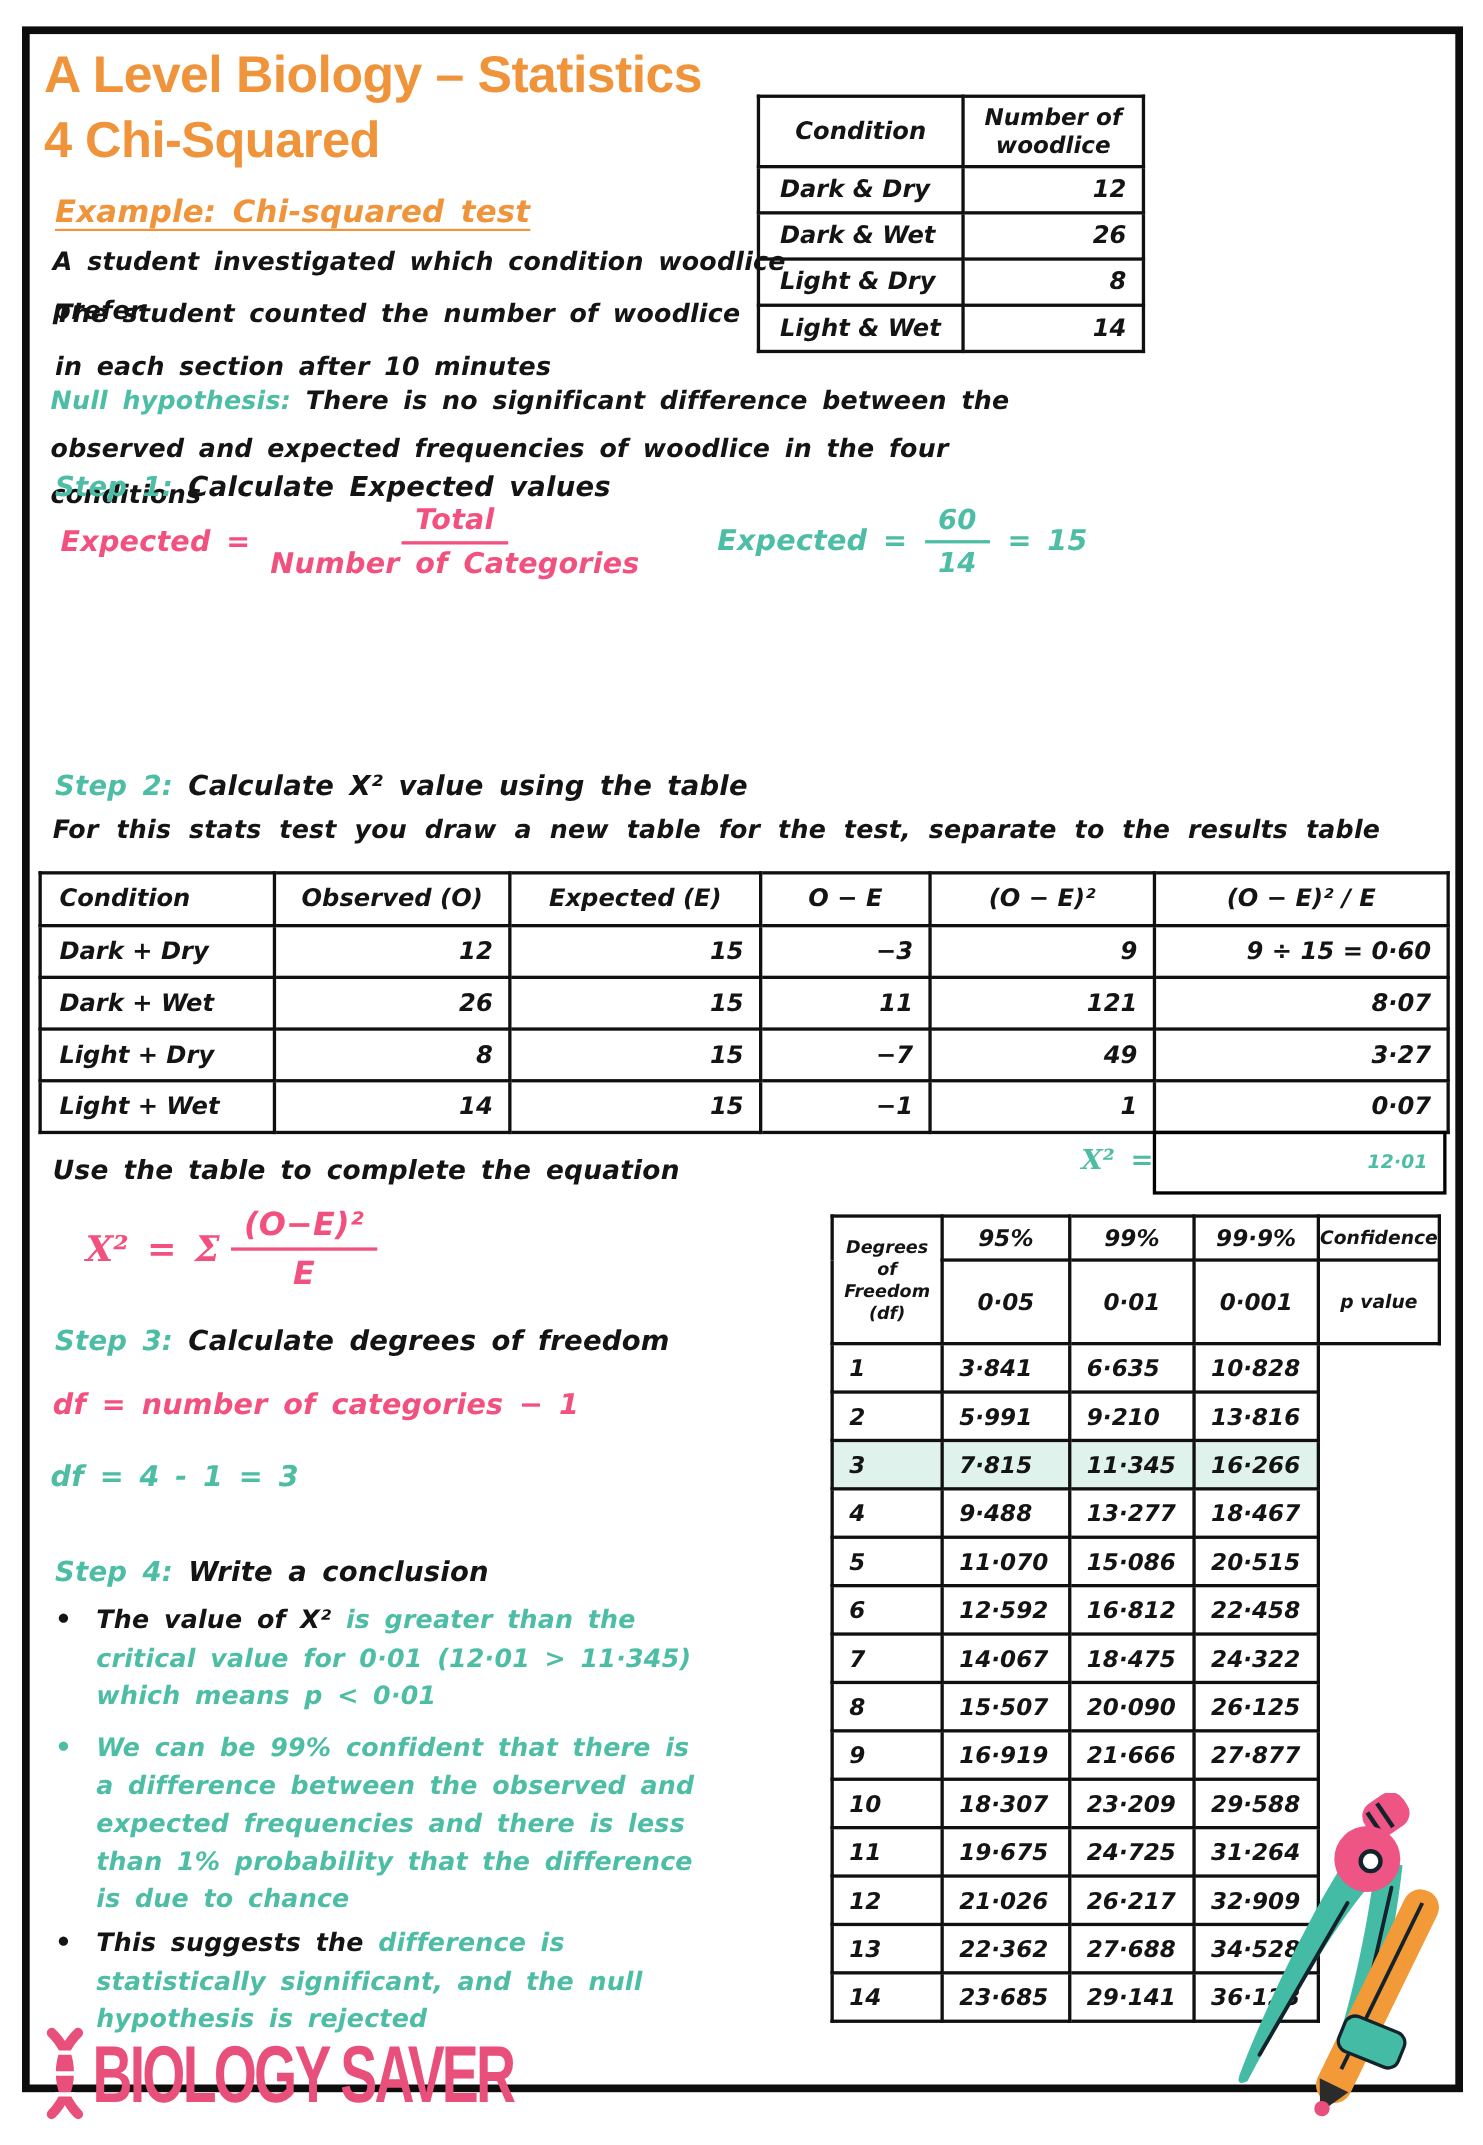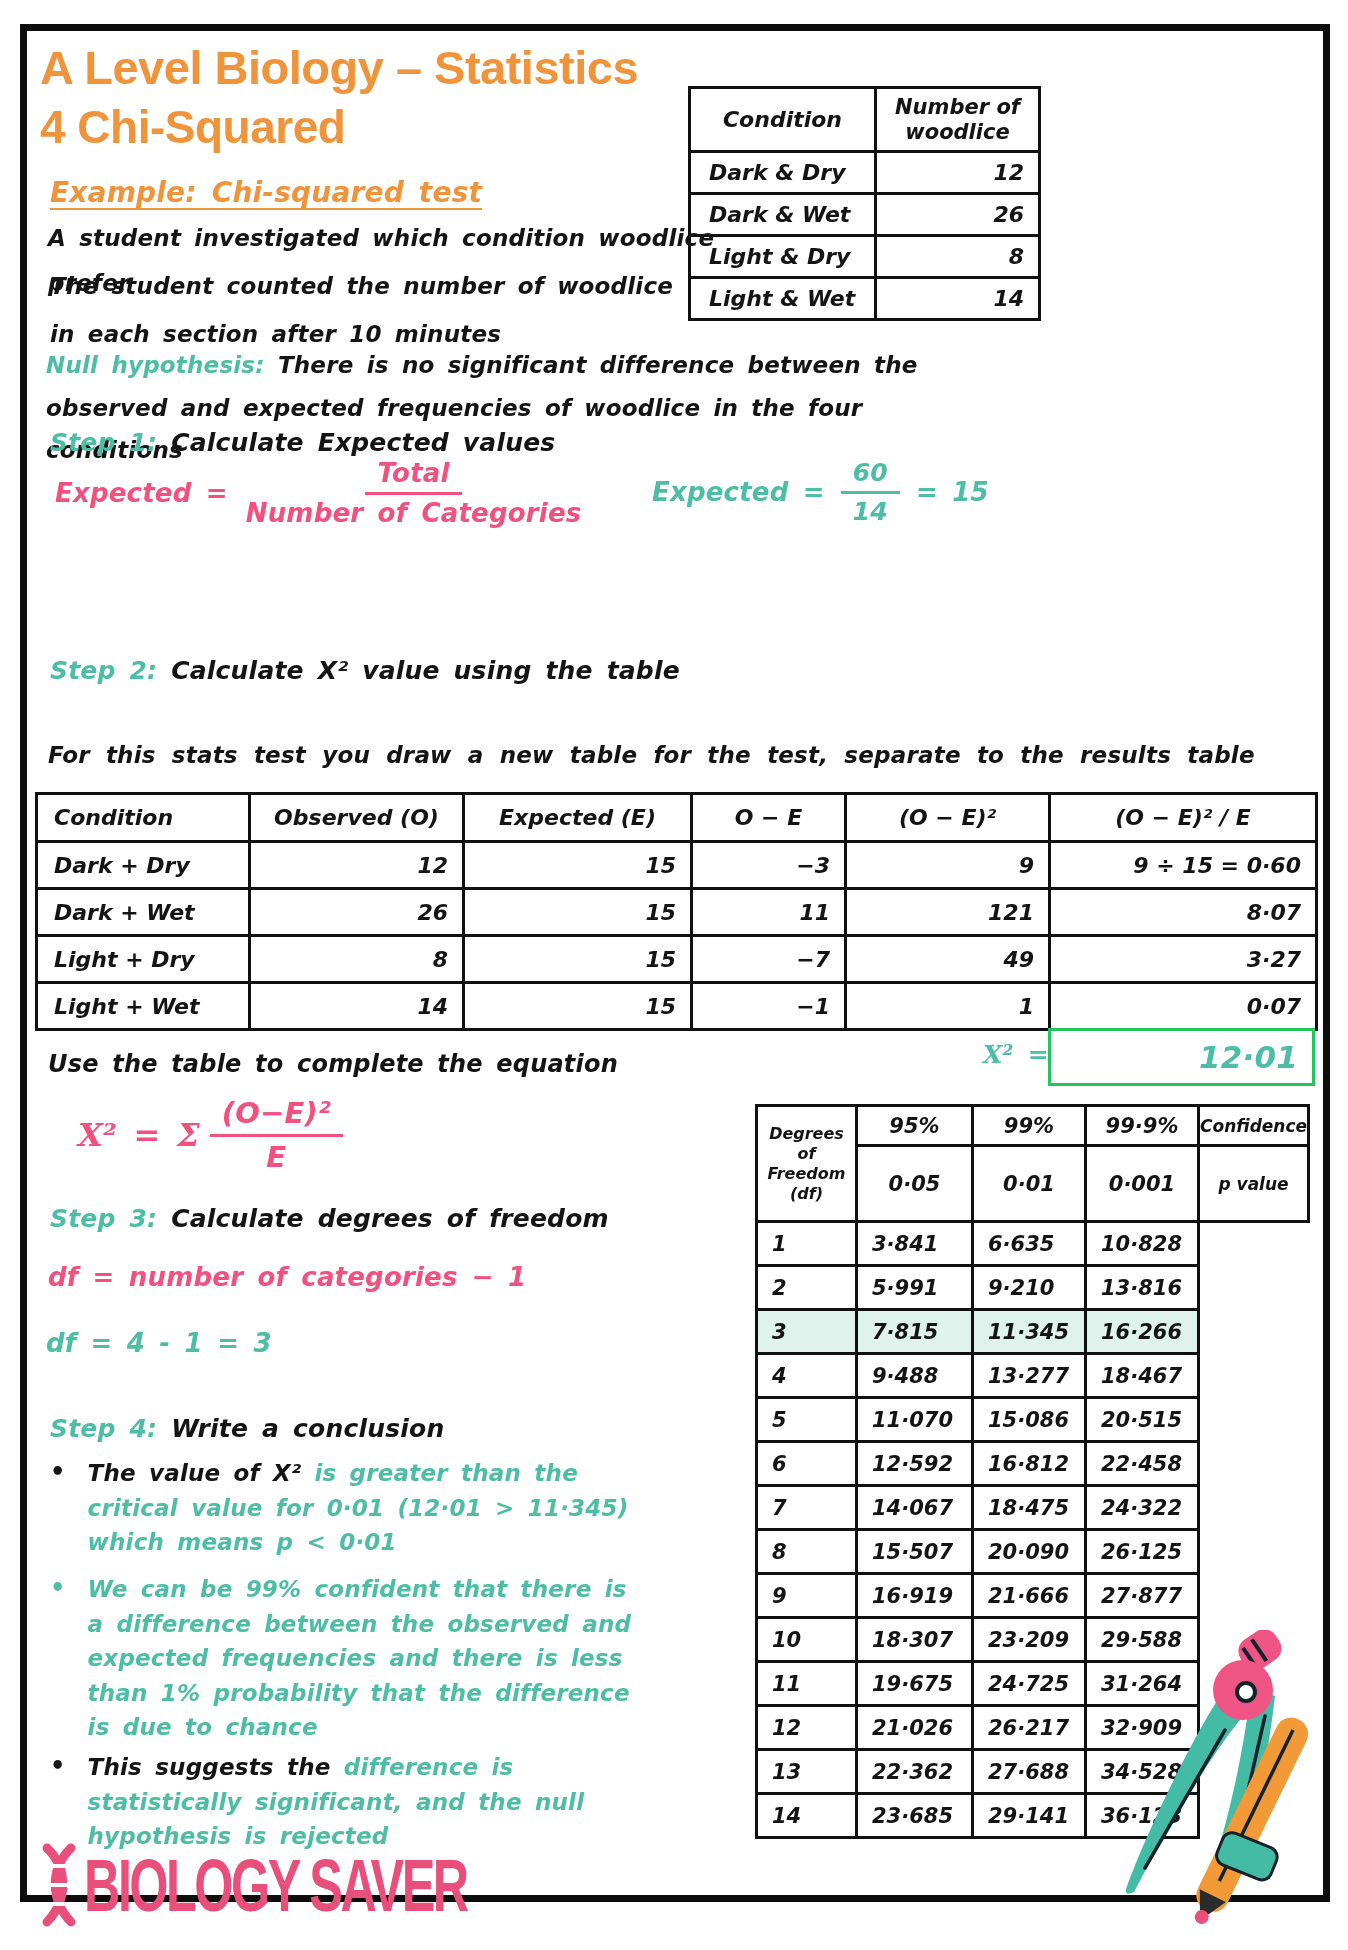--- a/index.html
+++ b/index.html
@@ -38,41 +38,41 @@
   .results .c-num{text-align:right;padding-right:14px;}
   .results th.h2{font-size:21px;line-height:1.15;}
 
   .ex-head{left:50px;top:176px;font-size:28px;color:var(--orange);text-decoration:underline;text-underline-offset:6px;}
   .body-text{font-size:23px;line-height:1.95;}
   .p1{left:48px;top:216px;width:680px;}
   .p2{left:50px;top:262px;width:660px;line-height:2.1;}
   .nullp{left:46px;top:344px;width:930px;line-height:1.85;}
   .steph{font-size:25px;}
   .s1{left:50px;top:428px;}
-  .s2{left:50px;top:656px;}
+  .s2{left:50px;top:700px;}
   .s3{left:50px;top:1204px;}
   .s4{left:50px;top:1414px;}
 
   .frac{display:inline-flex;flex-direction:column;align-items:center;vertical-align:middle;}
   .frac .num{padding:0 12px 4px;border-bottom:3px solid currentColor;}
   .frac .den{padding-top:3px;}
   .formula-pink{left:55px;top:458px;display:flex;align-items:center;gap:18px;font-size:26px;color:var(--pink);}
   .formula-teal{left:652px;top:458px;display:flex;align-items:center;gap:16px;font-size:26px;color:var(--teal);}
   .formula-teal .frac{font-size:25px;}
 
   .note-line{left:48px;top:742px;font-size:23px;white-space:nowrap;word-spacing:8px;}
 
   .chi{left:35px;top:792px;table-layout:fixed;}
   .chi th{height:48px;font-size:22px;}
   .chi td{height:47px;font-size:22px;}
   .chi .l{text-align:left;padding-left:16px;}
   .chi .r{text-align:right;padding-right:14px;}
-  .x2box{left:1048px;top:1028px;width:267px;height:58px;border:3px solid #22c55e;
+  .x2box{left:1048px;top:1028px;width:267px;height:58px;border:3px solid #000000;
          display:flex;align-items:center;justify-content:flex-end;padding-right:14px;
-         font-size:31px;color:var(--teal);}
+         font-size:17px;color:var(--teal);}
   .x2label{left:962px;top:1040px;font-size:25px;color:var(--teal);font-family:"DejaVu Serif",serif;margin-left:21px;}
   .use-note{left:48px;top:1050px;font-size:24px;}
 
   .equation{left:78px;top:1096px;display:flex;align-items:center;gap:10px;font-size:31px;color:var(--pink);}
   .equation .lhs{font-family:"DejaVu Serif",serif;font-size:32px;}
   .equation .frac{font-size:29px;}
   .df-formula{left:48px;top:1262px;font-size:26px;color:var(--pink);}
   .df-worked{left:46px;top:1328px;font-size:26px;color:var(--teal);}
 
   

